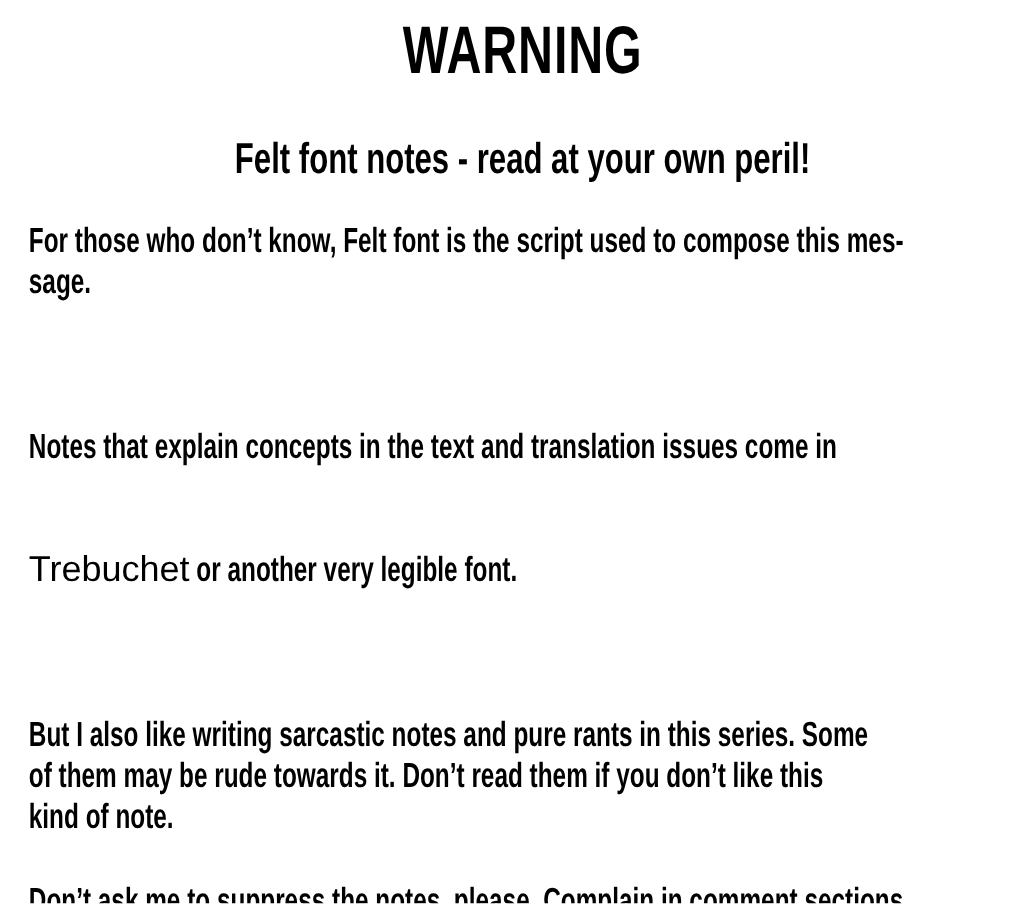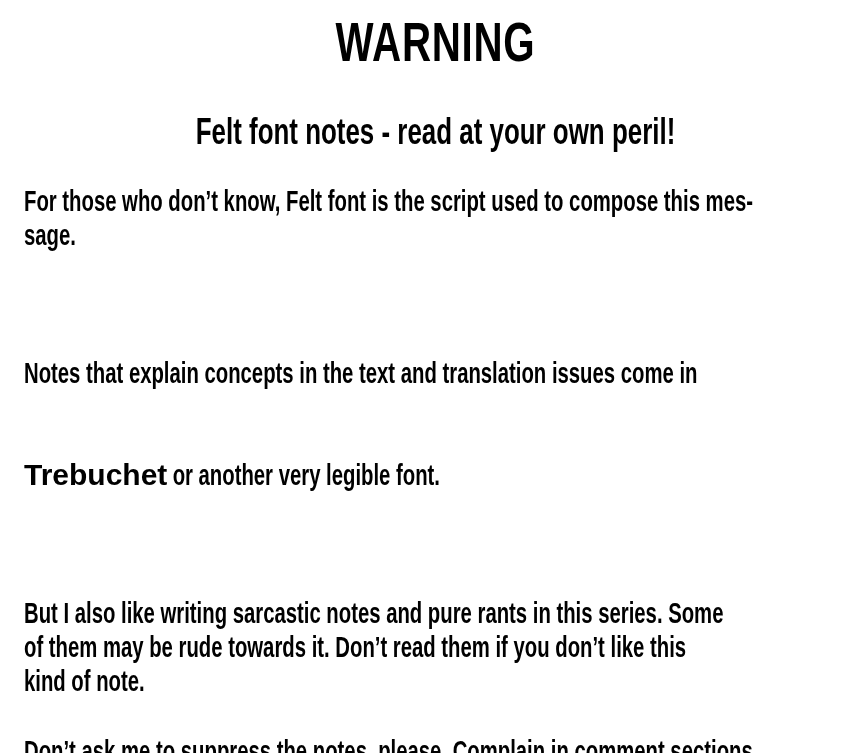--- a/index.html
+++ b/index.html
@@ -52,21 +52,21 @@
     }
     .felt-block {
       transform: scaleX(0.70);
       transform-origin: 0 0;
     }
     .mixline {
       white-space: pre;
     }
     .trebuchet-word {
       font-family: "Liberation Sans", sans-serif;
-      font-weight: 700;
+      font-weight: 400;
       font-size: 30px;
     }
     .felt-run {
       display: inline-block;
       font-weight: 700;
       white-space: pre;
       transform: scaleX(0.70);
       transform-origin: 0 0;
     }
   </style>

